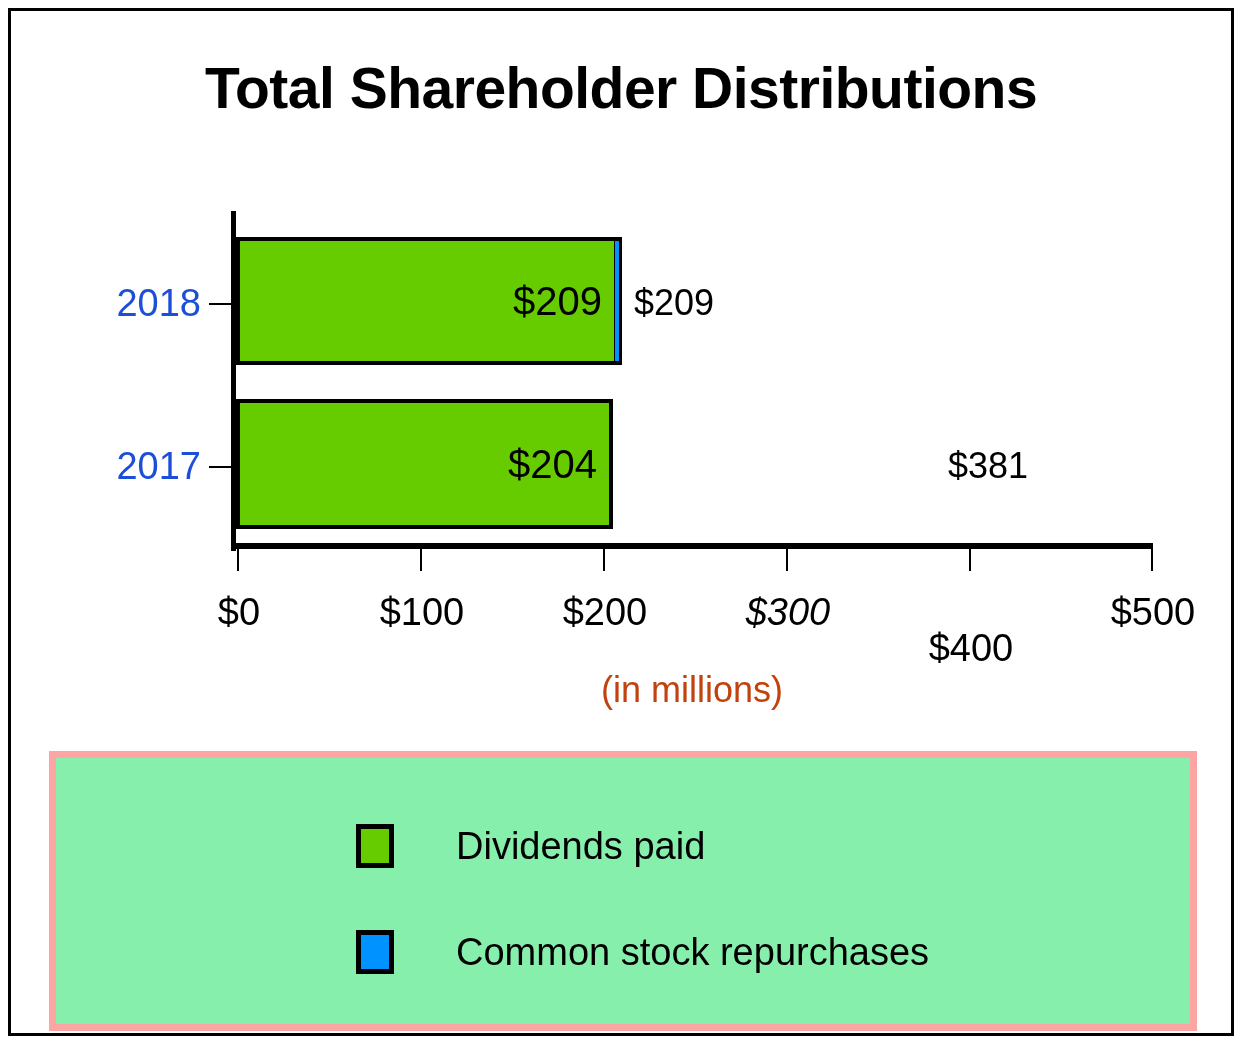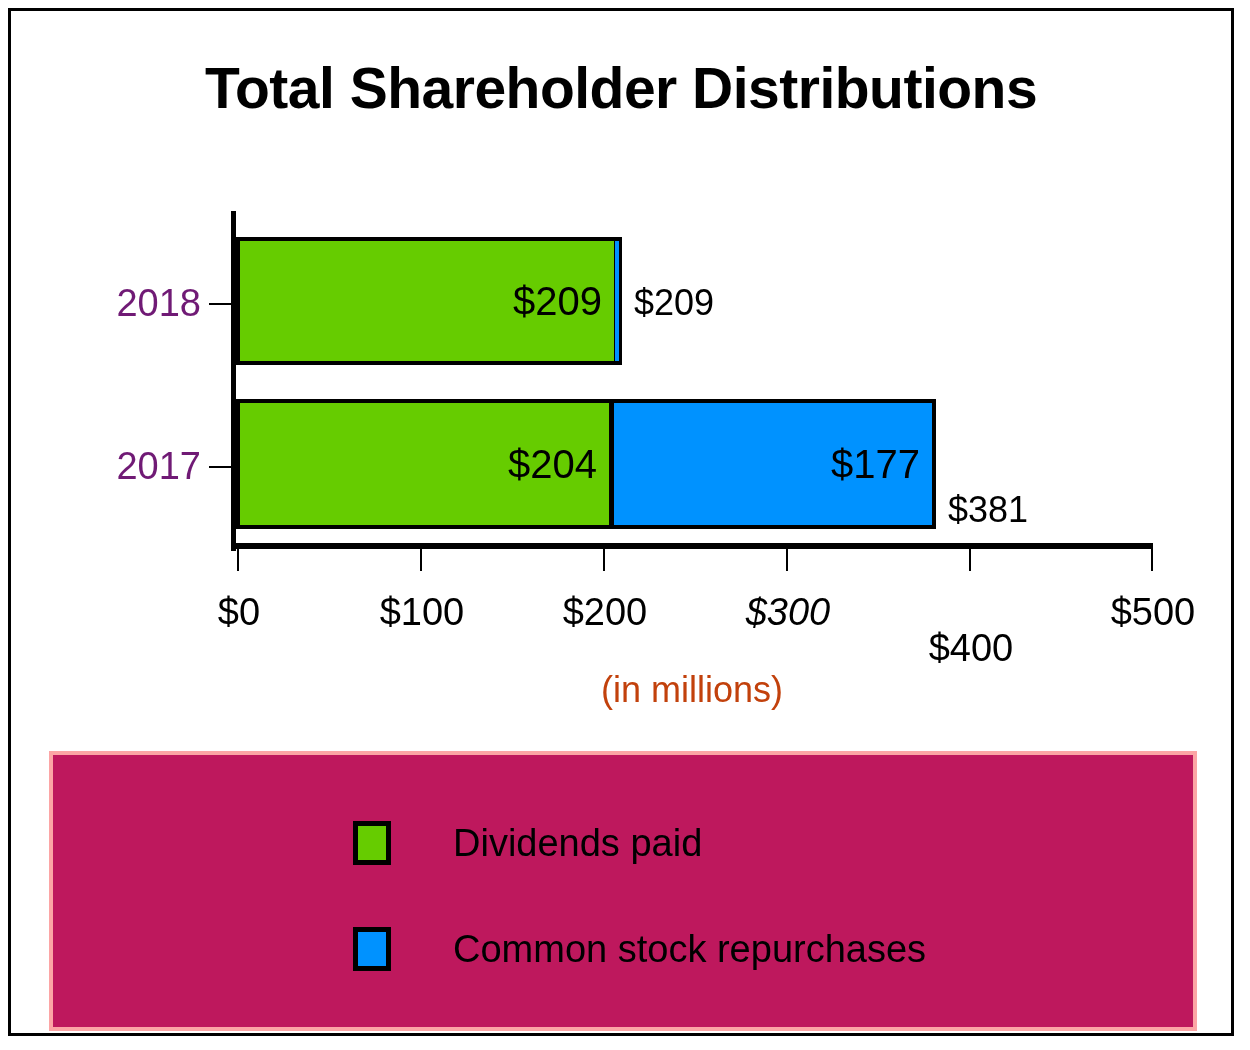--- a/index.html
+++ b/index.html
@@ -90,21 +90,21 @@
     width: 26px;
     height: 2px;
     background: #000000;
   }
   .cat-label {
     position: absolute;
     left: 30px;
     width: 160px;
     text-align: right;
     font-size: 38px;
-    color: #701a75;
+    color: #1d4ed8;
     transform: translateY(-50%);
   }
 
   
   .bar-row {
     position: absolute;
     box-sizing: border-box;
   }
   .seg {
     position: absolute;
@@ -141,22 +141,22 @@
     color: #c2410c;
   }
 
   
   #legend {
     position: absolute;
     left: 38px;
     top: 740px;
     width: 1148px;
     height: 280px;
-    border: 4px solid #fca5a5;
-    background: #be185d;
+    border: 7px solid #fca5a5;
+    background: #86efac;
     box-sizing: border-box;
   }
   .legend-row {
     position: absolute;
     left: 300px;
     display: flex;
     align-items: center;
   }
   .legend-swatch {
     width: 38px;
@@ -210,25 +210,22 @@
       <div class="seg" style="left:379px; width:7px; background:#0092FF; border-left-width:0px; border-right-width:3px;">
         
       </div>
     </div>
     <div class="total-label" style="left:623px; top:292px;">$209</div>
 
     <div class="bar-row" style="left:225px; top:388px; width:700px; height:130px;">
       <div class="seg" style="left:0px; width:377px; background:#66CC00;">
         <span class="seg-label">$204</span>
       </div>
-      <div class="seg" style="left:374px; width:326px; background:#0092FF;">
-        <span class="seg-label">$177</span>
-      </div>
-    </div>
-    <div class="total-label" style="left:937px; top:455px;margin-top:44px;">$381</div>
+    </div>
+    <div class="total-label" style="left:937px; top:455px;">$381</div>
 
     <div id="axis-title">(in millions)</div>
   </div>
 
   <div id="legend">
     <div class="legend-row" style="top:66px;">
       <span class="legend-swatch" style="background:#66CC00;"></span>
       <span class="legend-text">Dividends paid</span>
     </div>
     <div class="legend-row" style="top:172px;">

